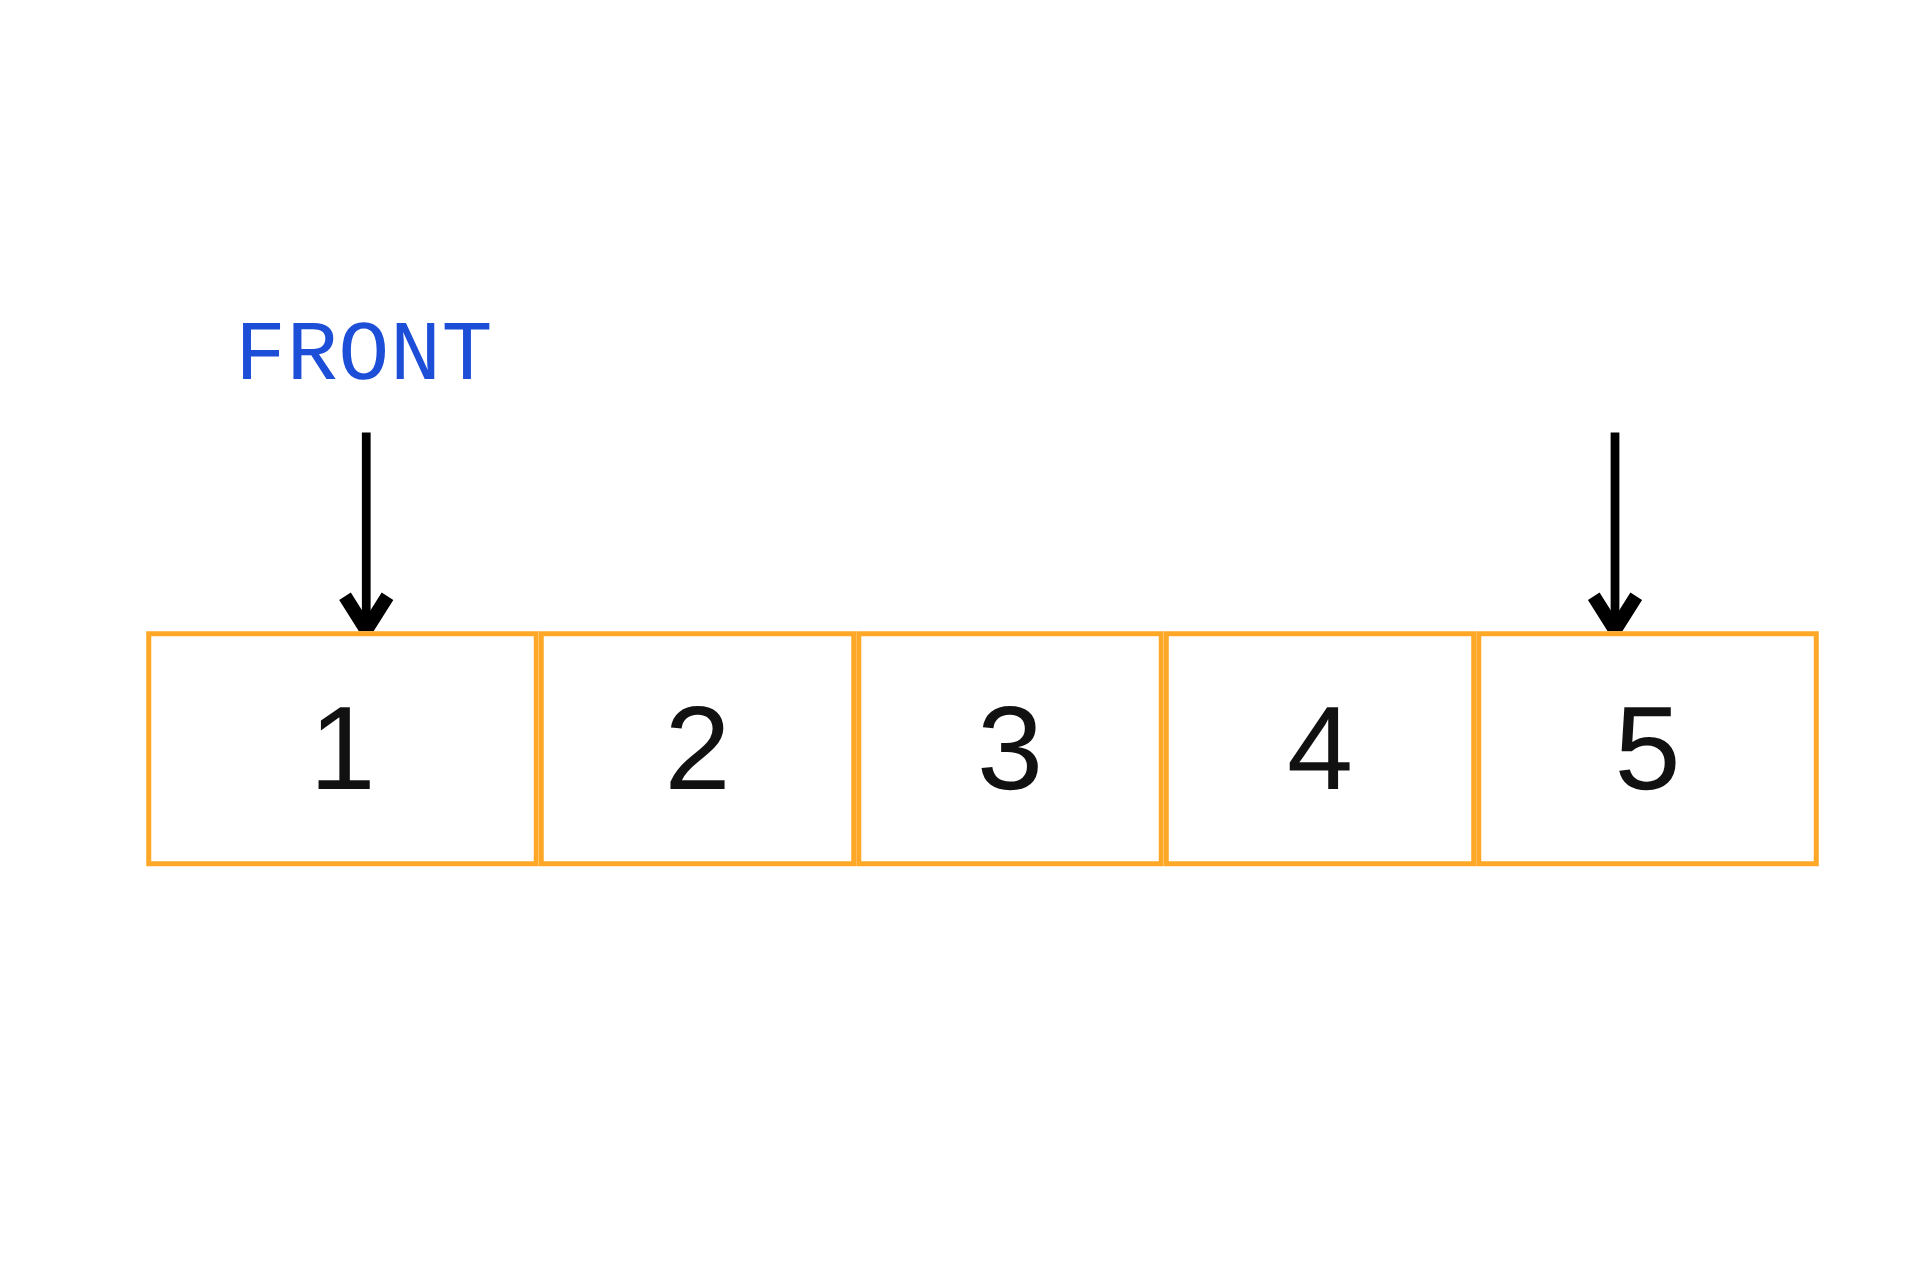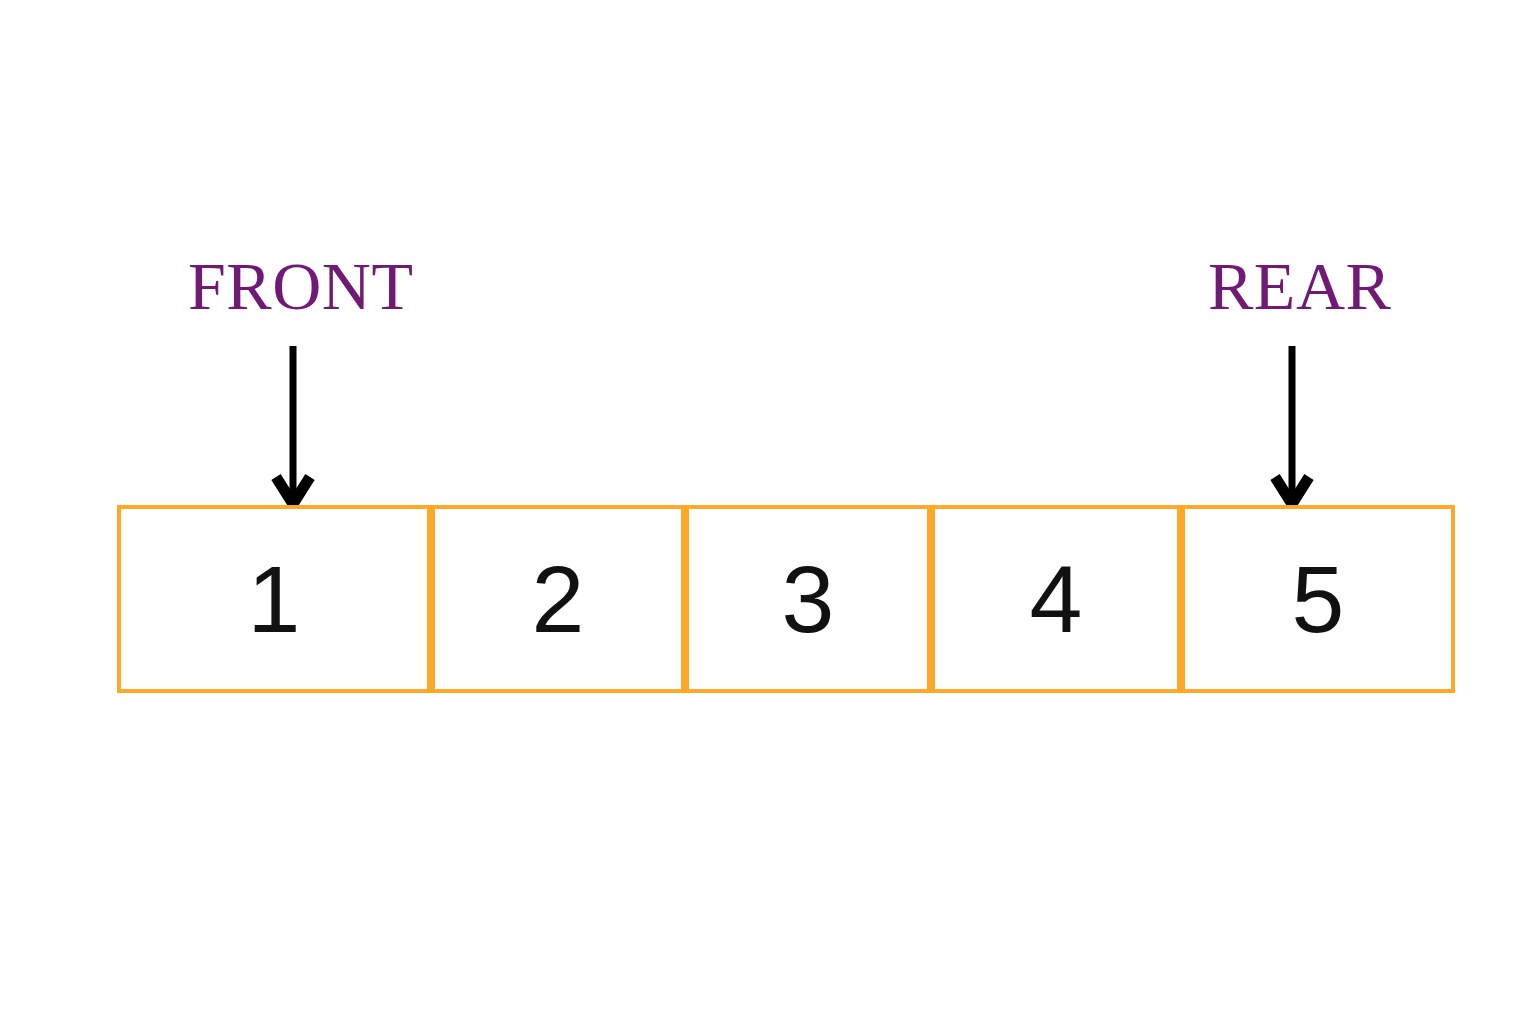--- a/index.html
+++ b/index.html
@@ -18,24 +18,24 @@
   #canvas {
     position: relative;
     width: 1536px;
     height: 1024px;
     background: #ffffff;
   }
 
   
   .pointer-label {
     position: absolute;
-    font-family: Liberation Serif, serif;
+    font-family: Liberation Mono, monospace;
     font-size: 68px;
     font-weight: 400;
-    color: #701a75;
+    color: #1d4ed8;
     letter-spacing: 0.5px;
     white-space: nowrap;
     line-height: 1;
   }
   #label-front {
     left: 188px;
     top: 252px;
   }
   #label-rear {
     left: 1208px;
@@ -97,21 +97,20 @@
 
   <div class="pointer-label" id="label-front">FRONT</div>
 
   <div class="pointer-arrow" id="arrow-front">
     <svg width="60" height="166" viewBox="0 0 60 166" xmlns="http://www.w3.org/2000/svg">
       <line x1="30" y1="2" x2="30" y2="160" stroke="#000000" stroke-width="7"></line>
       <polyline points="13,133 30,160 47,133" fill="none" stroke="#000000" stroke-width="11" stroke-linecap="butt" stroke-linejoin="miter"></polyline>
     </svg>
   </div>
 
-  <div class="pointer-label" id="label-rear">REAR</div>
 
   <div class="pointer-arrow" id="arrow-rear">
     <svg width="60" height="166" viewBox="0 0 60 166" xmlns="http://www.w3.org/2000/svg">
       <line x1="30" y1="2" x2="30" y2="160" stroke="#000000" stroke-width="7"></line>
       <polyline points="13,133 30,160 47,133" fill="none" stroke="#000000" stroke-width="11" stroke-linecap="butt" stroke-linejoin="miter"></polyline>
     </svg>
   </div>
 
   <div id="queue">
 

